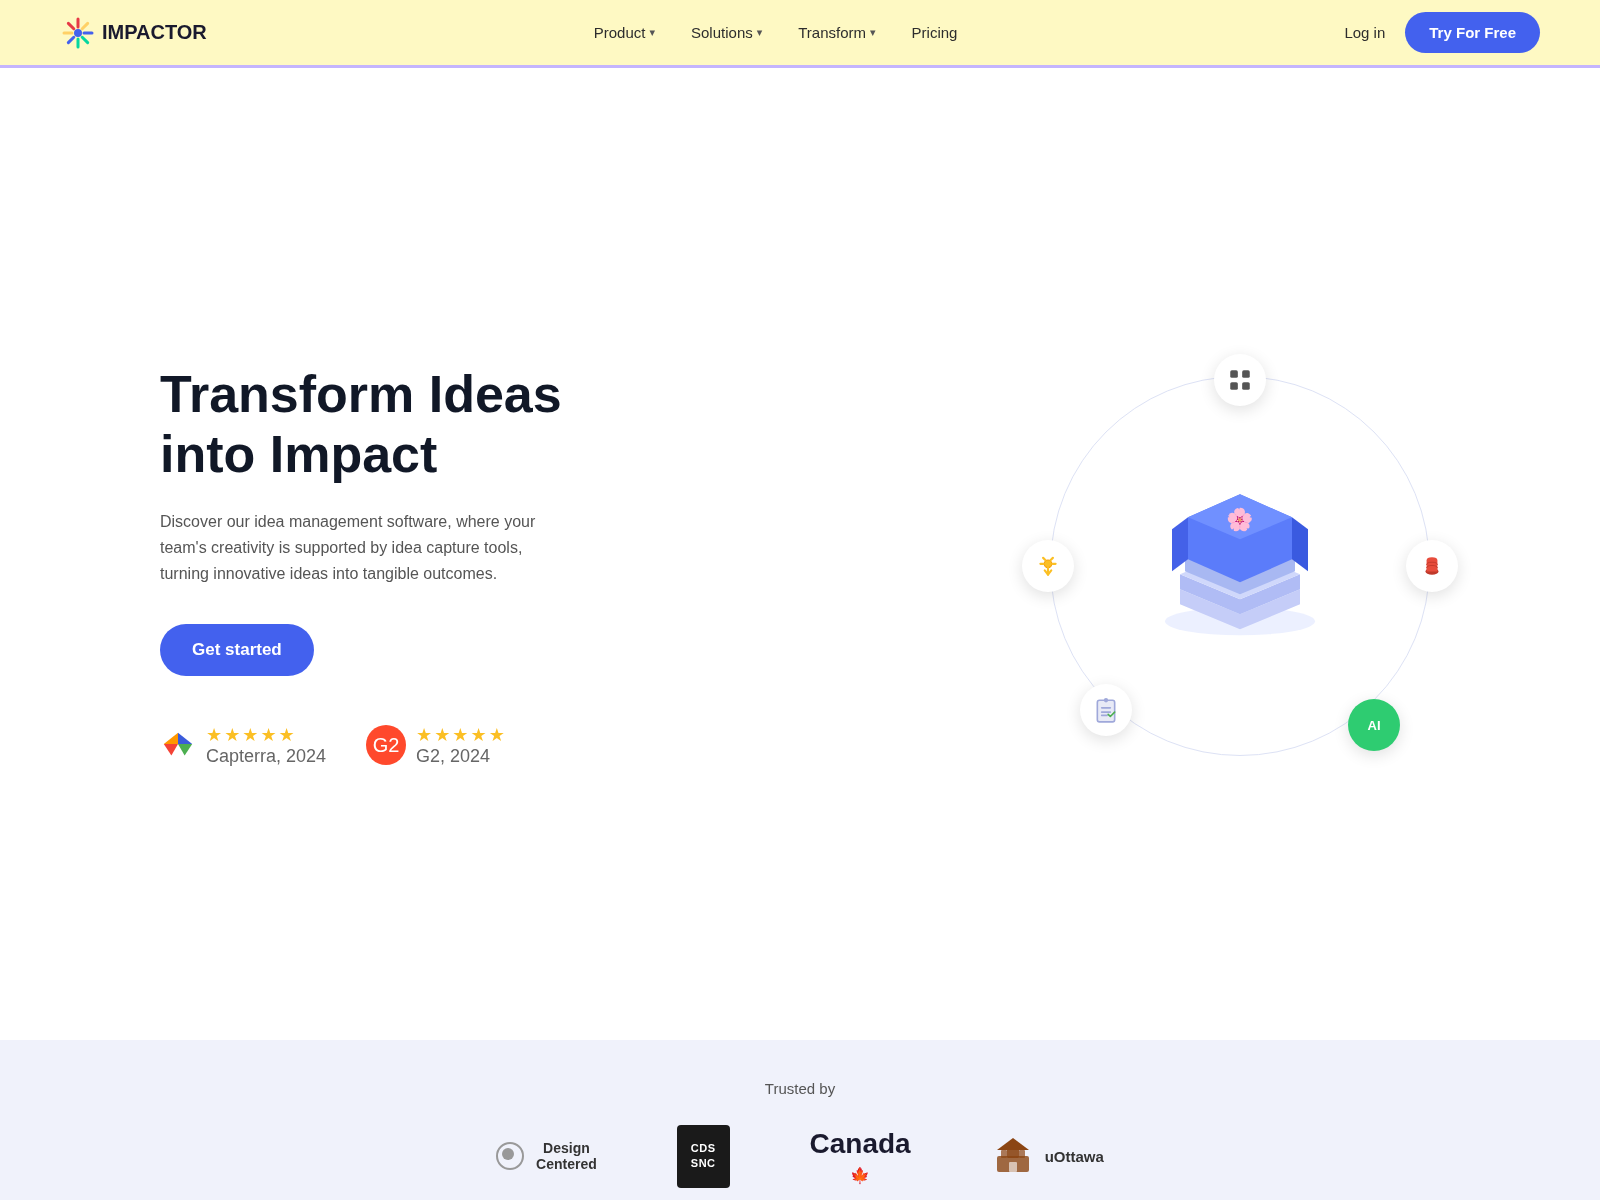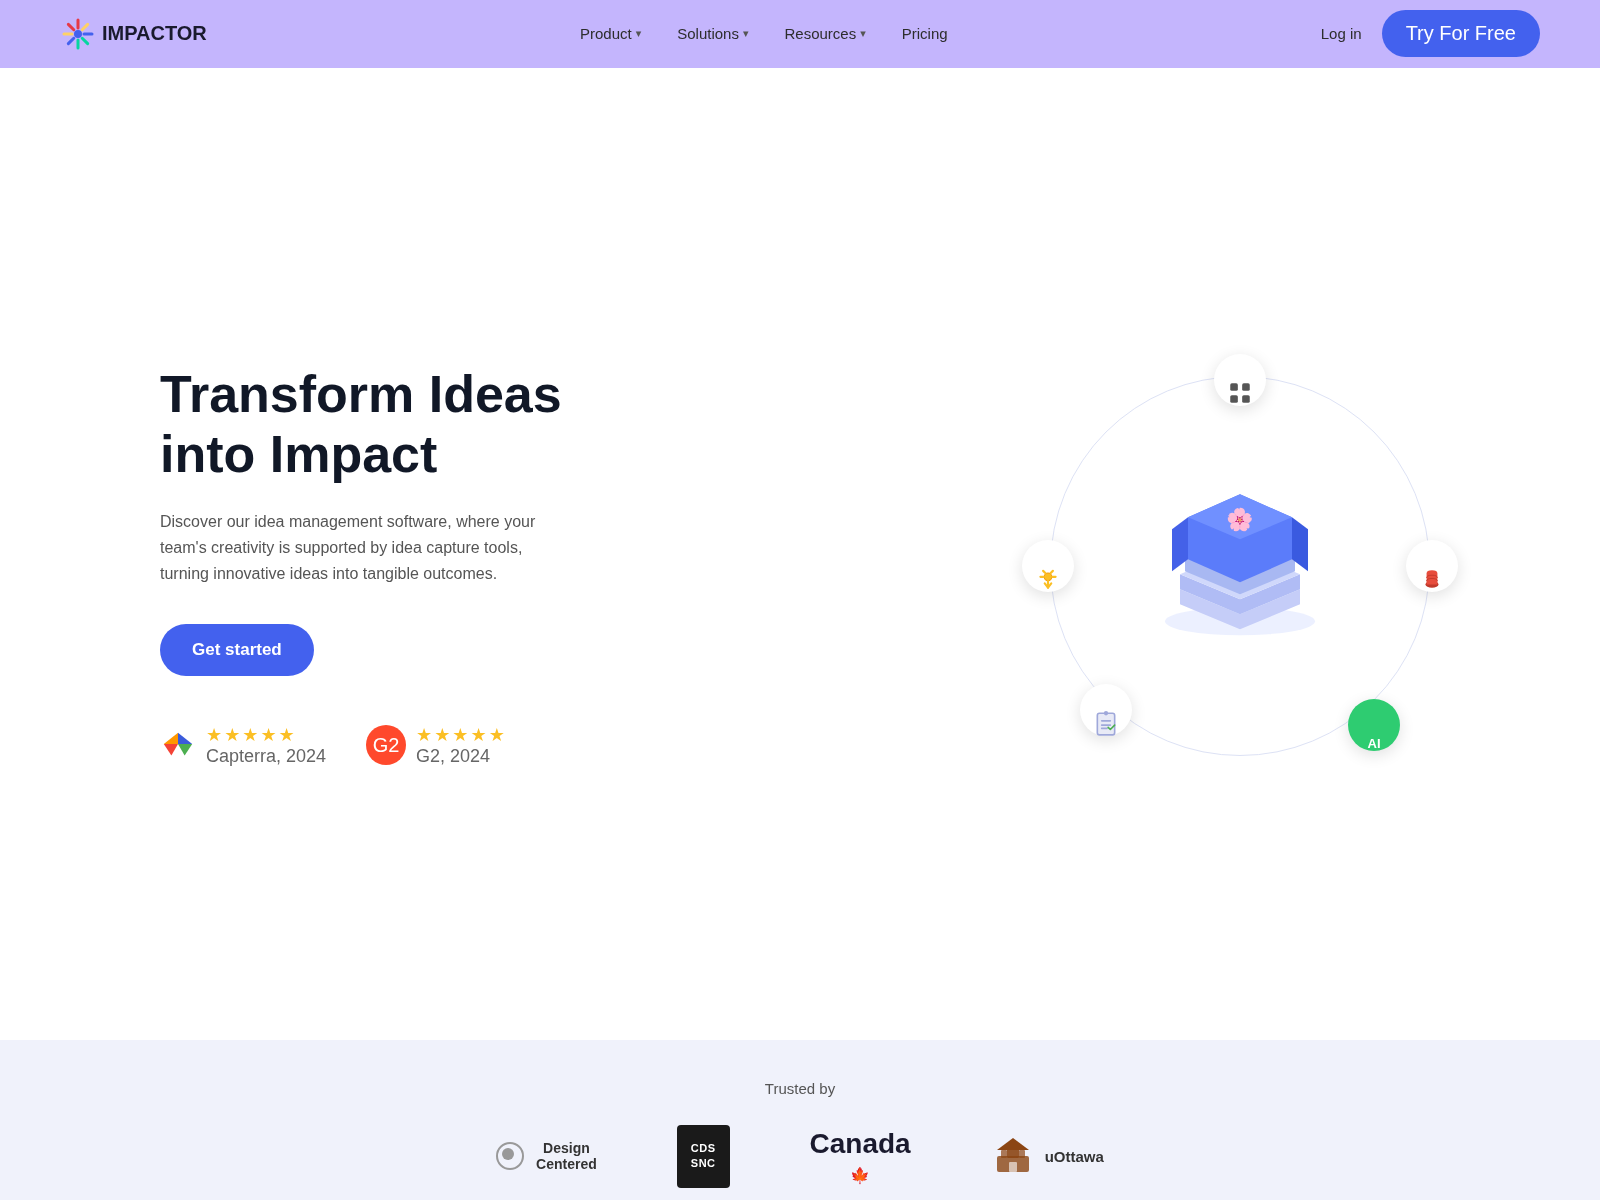--- a/index.html
+++ b/index.html
@@ -1,36 +1,36 @@
 <!DOCTYPE html>
 <html><head>
   <meta charset="utf-8">
   <style>
     * { margin: 0; padding: 0; box-sizing: border-box; }
     body { font-family: -apple-system, BlinkMacSystemFont, 'Segoe UI', sans-serif; background: #fff; color: #1a1a2e; overflow-x: hidden; }
 
     
     .navbar {
       display: flex; align-items: center; justify-content: space-between;
-      padding: 0 60px; height: 68px; background: #c4b5fd;
-      border-bottom: 1px solid #c4b5fd; position: sticky; top: 0; z-index: 100;
+      padding: 0 60px; height: 68px; background: #fef9c3;
+      border-bottom: 3px solid #c4b5fd; position: sticky; top: 0; z-index: 100;
     }
     .nav-logo { display: flex; align-items: center; gap: 6px; font-weight: 700; font-size: 20px; color: #1a1a2e; }
     .logo-icon { width: 36px; height: 36px; display: flex; align-items: center; justify-content: center; }
     .nav-links { display: flex; align-items: flex-end; gap: 36px; }
     .nav-link {
       font-size: 15px; color: #2d2d2d; text-decoration: none; cursor: pointer;
       display: flex; align-items: center; gap: 4px;
     }
     .nav-link .chevron { font-size: 11px; color: #555; }
     .nav-actions { display: flex; align-items: center; gap: 20px; }
     .login-btn { font-size: 15px; color: #2d2d2d; cursor: pointer; background: none; border: none; }
     .try-btn {
       background: #4361ee; color: #fff; border: none; border-radius: 24px;
-      padding: 12px 24px; font-size: 20px; font-weight: 400; cursor: pointer;
+      padding: 12px 24px; font-size: 15px; font-weight: 700; cursor: pointer;
     }
 
     
     .hero {
       display: flex; align-items: center; justify-content: space-between;
       padding: 80px 120px 56px 160px; min-height: calc(100vh - 68px - 160px);
       background: #fff;
     }
     .hero-content { max-width: 480px; }
     .hero-title { font-size: 52px; font-weight: 800; line-height: 1.15; color: #111827; margin-bottom: 24px; }
@@ -55,21 +55,21 @@
     .orbit-circle {
       position: absolute; top: 50%; left: 50%; transform: translate(-50%, -50%);
       width: 380px; height: 380px; border-radius: 50%;
       border: 1.5px solid #dde2f5; background: transparent;
     }
 
     
     .orbit-icon {
       position: absolute; width: 52px; height: 52px; border-radius: 50%;
       background: #fff; box-shadow: 0 4px 16px rgba(0,0,0,0.12);
-      display: flex; align-items: flex-end; justify-content: center;
+      display: flex; align-items: center; justify-content: center;
       font-size: 20px;
     }
     .orbit-top    { top: 28px;  left: 50%; transform: translateX(-50%); }
     .orbit-left   { top: 50%;  left: 22px; transform: translateY(-50%); }
     .orbit-right  { top: 50%;  right: 22px; transform: translateY(-50%); }
     .orbit-bottom-left  { bottom: 70px; left: 80px; }
     .orbit-bottom-right { bottom: 55px; right: 80px; }
 
     
     .trusted-section {
@@ -116,21 +116,21 @@
   <div class="nav-links">
     <a class="nav-link">
       <span>Product</span>
       <span class="chevron">▾</span>
     </a>
     <a class="nav-link">
       <span>Solutions</span>
       <span class="chevron">▾</span>
     </a>
     <a class="nav-link">
-      <span>Resources</span>
+      <span>Transform</span>
       <span class="chevron">▾</span>
     </a>
     <a class="nav-link">
       <span>Pricing</span>
     </a>
   </div>
 
   <div class="nav-actions">
     <button class="login-btn">Log in</button>
     <button class="try-btn">Try For Free</button>

